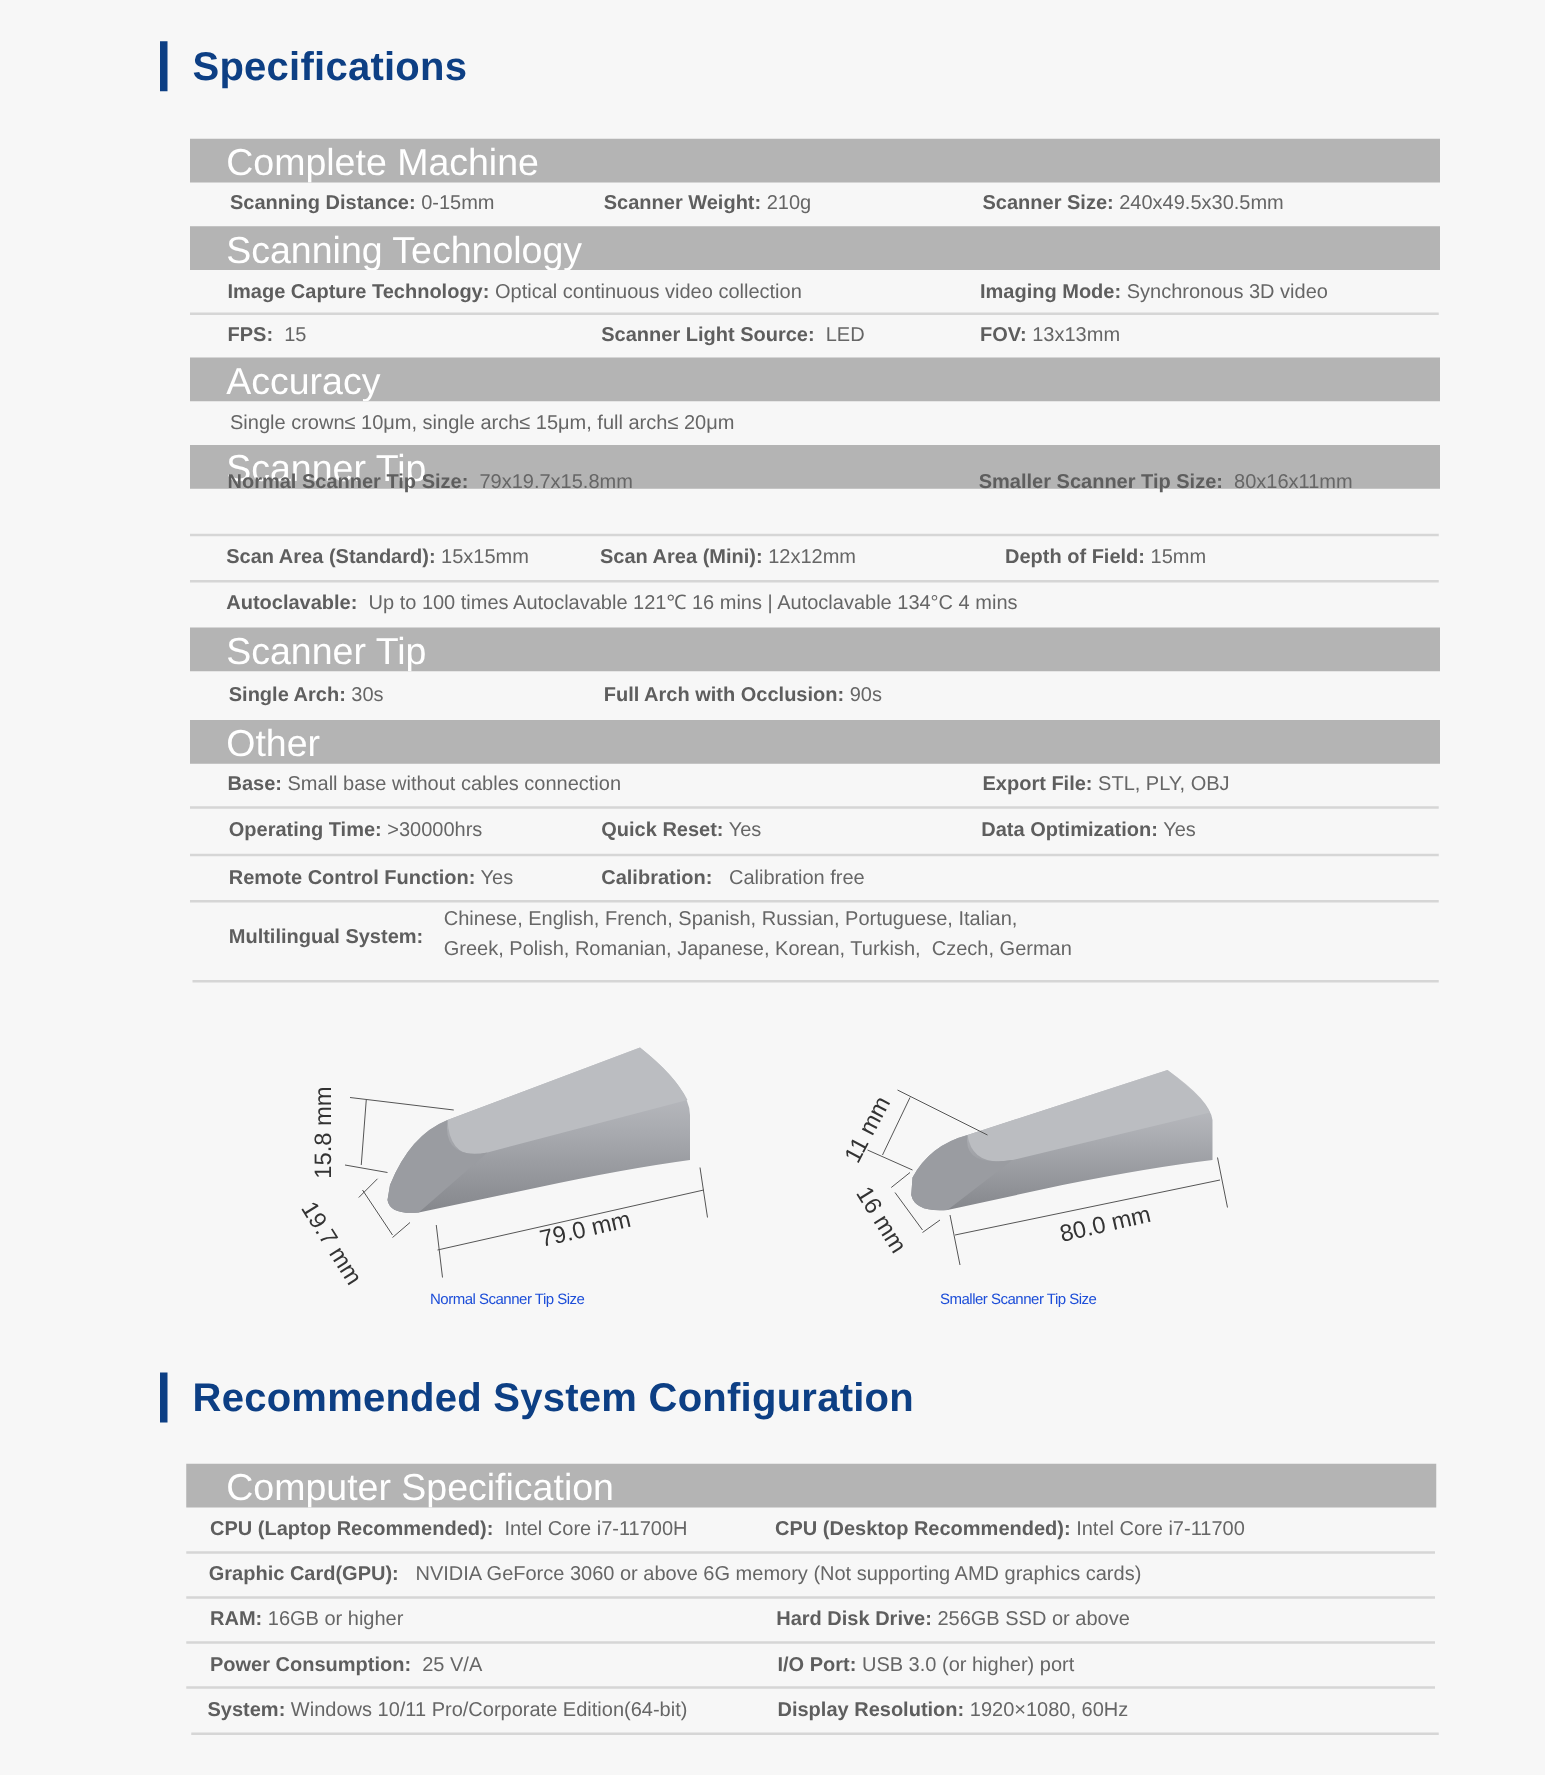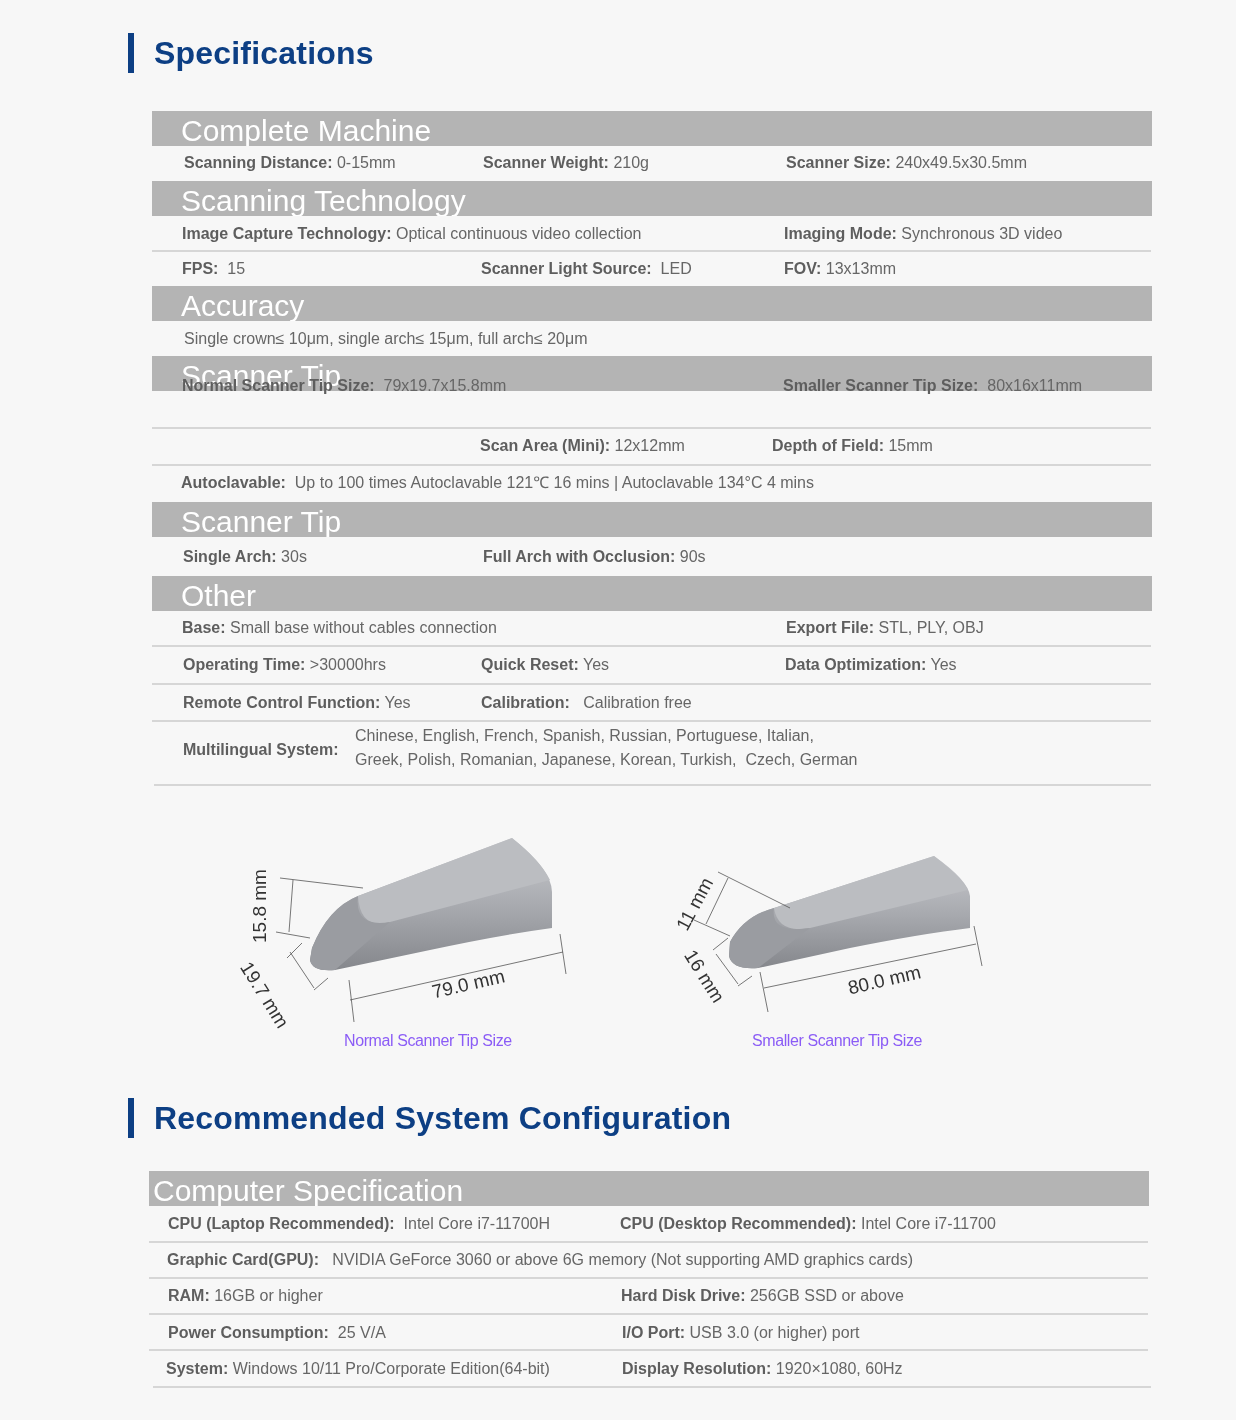--- a/index.html
+++ b/index.html
@@ -12,21 +12,21 @@
 
   .group-head { position: absolute; background: #b4b4b4; color: #fff; font-size: 30px; padding-left: 29px; height: 35px; line-height: 40px; overflow: hidden; }
 
   .row { position: absolute; font-size: 16px; color: #666; height: 36px; }
   .row .cell { position: absolute; top: 0; white-space: nowrap; line-height: 36px; }
   .row .k { font-weight: bold; color: #5e5e5e; }
   .row .v { color: #666; }
   .divider { position: absolute; height: 2px; background: #d6d6d6; }
 
   .figure { position: absolute; }
-  .caption { position: absolute; font-size: 16px; color: #8b5cf6; white-space: nowrap; letter-spacing: -0.4px; }
+  .caption { position: absolute; font-size: 12px; color: #1d4ed8; white-space: nowrap; letter-spacing: -0.4px; }
   .dim { position: absolute; font-size: 19px; color: #333; white-space: nowrap; }
 </style>
 </head>
 <body>
 
 <div class="section-title" style="top:30px;">
   <div class="bar"></div>
   <div class="txt">Specifications</div>
 </div>
 
@@ -54,22 +54,23 @@
   <div class="cell" style="left:32px;"><span class="v" style="white-space: pre;">Single crown≤ 10μm, single arch≤ 15μm, full arch≤ 20μm</span></div>
 </div>
 
 <div class="group-head" style="left:152px; top:356px; width:1000px;">Scanner Tip</div>
 <div class="row" style="left:152px; top:368px; width:1000px;text-decoration:underline;">
   <div class="cell" style="left:30px;"><span class="k" style="white-space: pre;">Normal Scanner Tip Size:</span><span class="v" style="white-space: pre;">  79x19.7x15.8mm</span></div>
   <div class="cell" style="left:631px;"><span class="k" style="white-space: pre;">Smaller Scanner Tip Size:</span><span class="v" style="white-space: pre;">  80x16x11mm</span></div>
 </div>
 <div class="divider" style="left:152px; top:427px; width:999px;"></div>
 <div class="row" style="left:152px; top:428px; width:1000px;">
+  <div class="cell" style="left:29px;"><span class="k" style="white-space: pre;">Scan Area (Standard):</span><span class="v" style="white-space: pre;"> 15x15mm</span></div>
   <div class="cell" style="left:328px;"><span class="k" style="white-space: pre;">Scan Area (Mini):</span><span class="v" style="white-space: pre;"> 12x12mm</span></div>
-  <div class="cell" style="left:620px;"><span class="k" style="white-space: pre;">Depth of Field:</span><span class="v" style="white-space: pre;"> 15mm</span></div>
+  <div class="cell" style="left:652px;"><span class="k" style="white-space: pre;">Depth of Field:</span><span class="v" style="white-space: pre;"> 15mm</span></div>
 </div>
 <div class="divider" style="left:152px; top:464px; width:999px;"></div>
 <div class="row" style="left:152px; top:465px; width:1000px;text-align:right;">
   <div class="cell" style="left:29px;"><span class="k" style="white-space: pre;">Autoclavable:</span><span class="v" style="white-space: pre;">  Up to 100 times Autoclavable 121℃ 16 mins | Autoclavable 134°C 4 mins</span></div>
 </div>
 
 <div class="group-head" style="left:152px; top:502px; width:1000px;">Scanner Tip</div>
 <div class="row" style="left:152px; top:539px; width:1000px;">
   <div class="cell" style="left:31px;"><span class="k" style="white-space: pre;">Single Arch:</span><span class="v" style="white-space: pre;"> 30s</span></div>
   <div class="cell" style="left:331px;"><span class="k" style="white-space: pre;">Full Arch with Occlusion:</span><span class="v" style="white-space: pre;"> 90s</span></div>
@@ -161,21 +162,21 @@
   <div class="dim" style="left:38px; top:96px; transform: rotate(58deg); transform-origin:left top;">16 mm</div>
   <div class="dim" style="left:186px; top:128px; transform: rotate(-13deg); transform-origin:left top;">80.0 mm</div>
 </div>
 <div class="caption" style="left:752px; top:1032px;">Smaller Scanner Tip Size</div>
 
 <div class="section-title" style="top:1095px;">
   <div class="bar"></div>
   <div class="txt">Recommended System Configuration</div>
 </div>
 
-<div class="group-head" style="left:149px; top:1171px; width:1000px; padding-left:4px;">Computer Specification</div>
+<div class="group-head" style="left:149px; top:1171px; width:1000px; padding-left:32px;">Computer Specification</div>
 
 <div class="row" style="left:149px; top:1206px; width:1000px;">
   <div class="cell" style="left:19px;"><span class="k" style="white-space: pre;">CPU (Laptop Recommended):</span><span class="v" style="white-space: pre;">  Intel Core i7-11700H</span></div>
   <div class="cell" style="left:471px;"><span class="k" style="white-space: pre;">CPU (Desktop Recommended):</span><span class="v" style="white-space: pre;"> Intel Core i7-11700</span></div>
 </div>
 <div class="divider" style="left:149px; top:1241px; width:999px;"></div>
 <div class="row" style="left:149px; top:1242px; width:1000px;">
   <div class="cell" style="left:18px;"><span class="k" style="white-space: pre;">Graphic Card(GPU):</span><span class="v" style="white-space: pre;">   NVIDIA GeForce 3060 or above 6G memory (Not supporting AMD graphics cards)</span></div>
 </div>
 <div class="divider" style="left:149px; top:1277px; width:999px;"></div>

